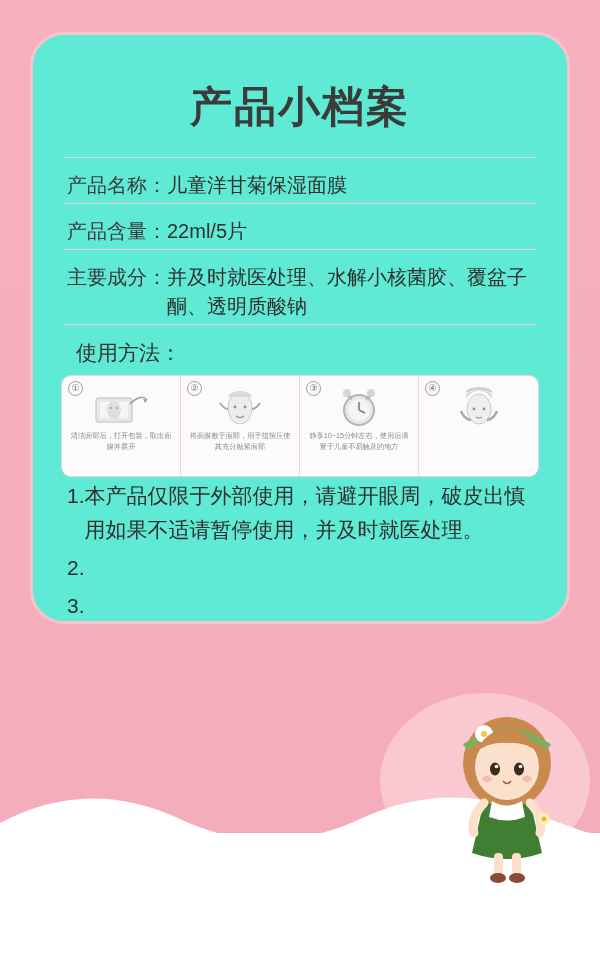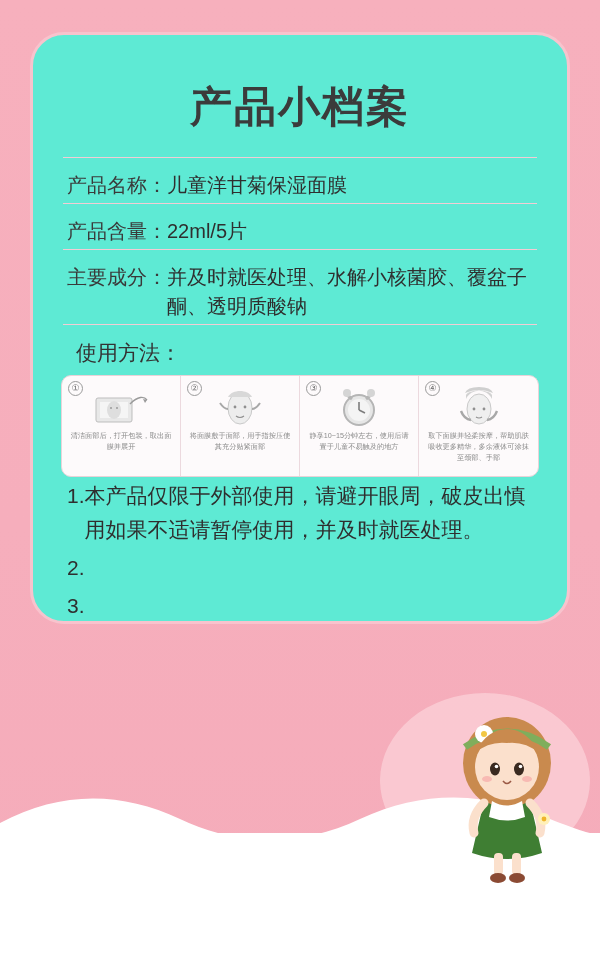--- a/index.html
+++ b/index.html
@@ -273,21 +273,20 @@
           <ellipse cx="30" cy="22" rx="12" ry="15" fill="#efefef" stroke="#c9c9c9"></ellipse>
           <path d="M17,12 C22,1 38,1 43,12 L43,8 C40,2 20,2 17,8 Z" fill="#d2d2d2"></path>
           <path d="M16,6 q14,-6 28,0 q-2,-6 -14,-6 q-12,0 -14,6 Z" fill="#cfcfcf"></path>
           <circle cx="25" cy="22" r="1.4" fill="#8f8f8f"></circle>
           <circle cx="35" cy="22" r="1.4" fill="#8f8f8f"></circle>
           <path d="M27,30 q3,2 6,0" stroke="#8f8f8f" fill="none" stroke-width="1.2"></path>
           <path d="M12,24 q3,8 10,9" stroke="#a8a8a8" fill="none" stroke-width="2.4"></path>
           <path d="M48,24 q-3,8 -10,9" stroke="#a8a8a8" fill="none" stroke-width="2.4"></path>
         </svg>
       </div>
-      <div class="step-cap">取下面膜并轻柔按摩，帮助肌肤吸收更多精华，多余液体可涂抹至颈部、手部</div>
     </div>
 
   </div>
 
 
   <div class="note">
     <span class="idx">1.</span>
     <span class="txt">本产品仅限于外部使用，请避开眼周，破皮出慎用如果不适请暂停使用，并及时就医处理。</span>
   </div>
   <div class="note">

